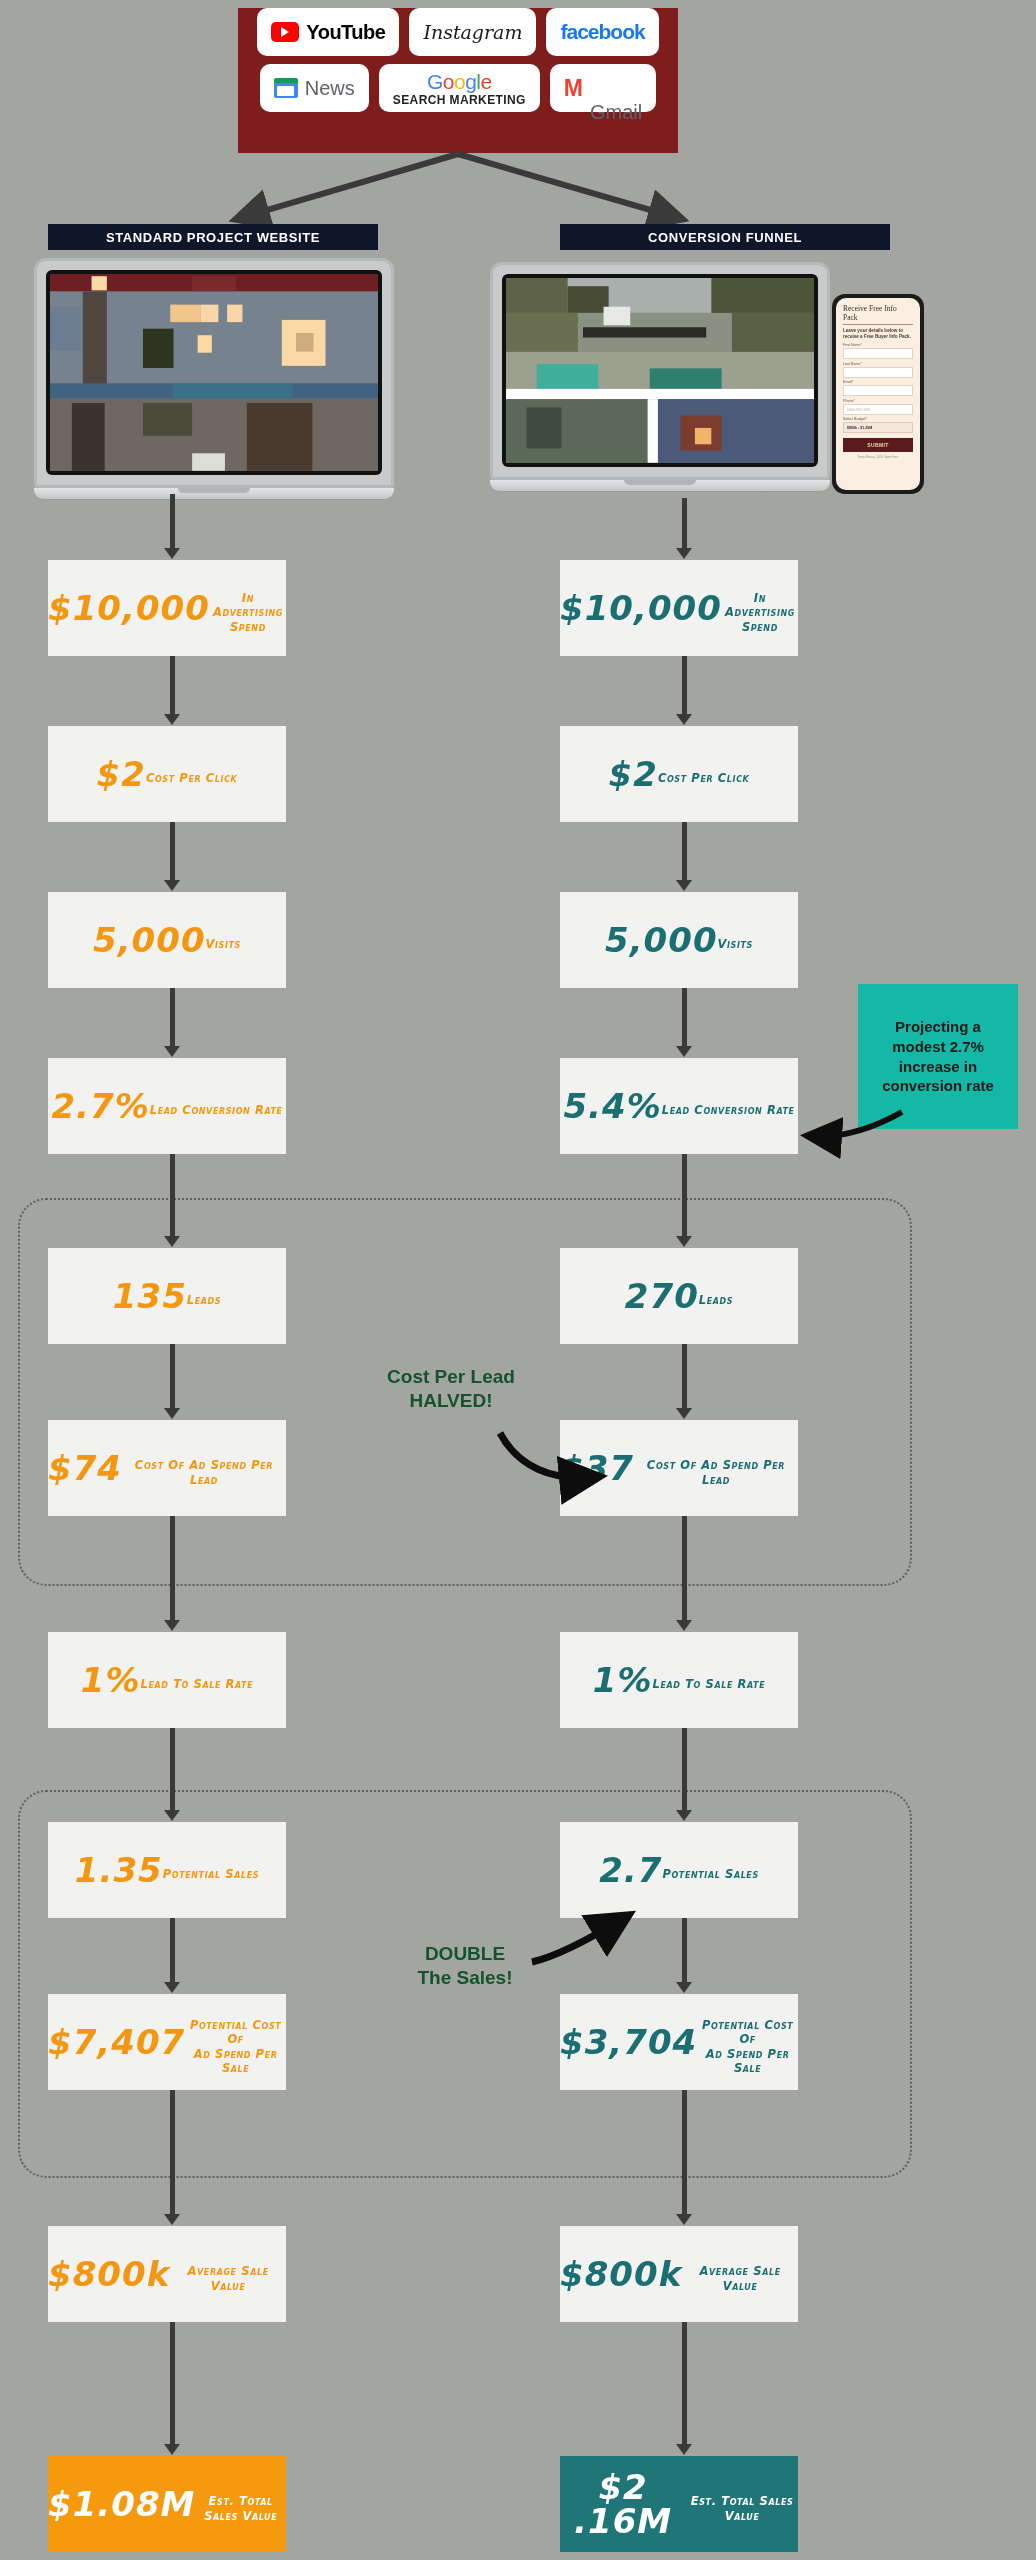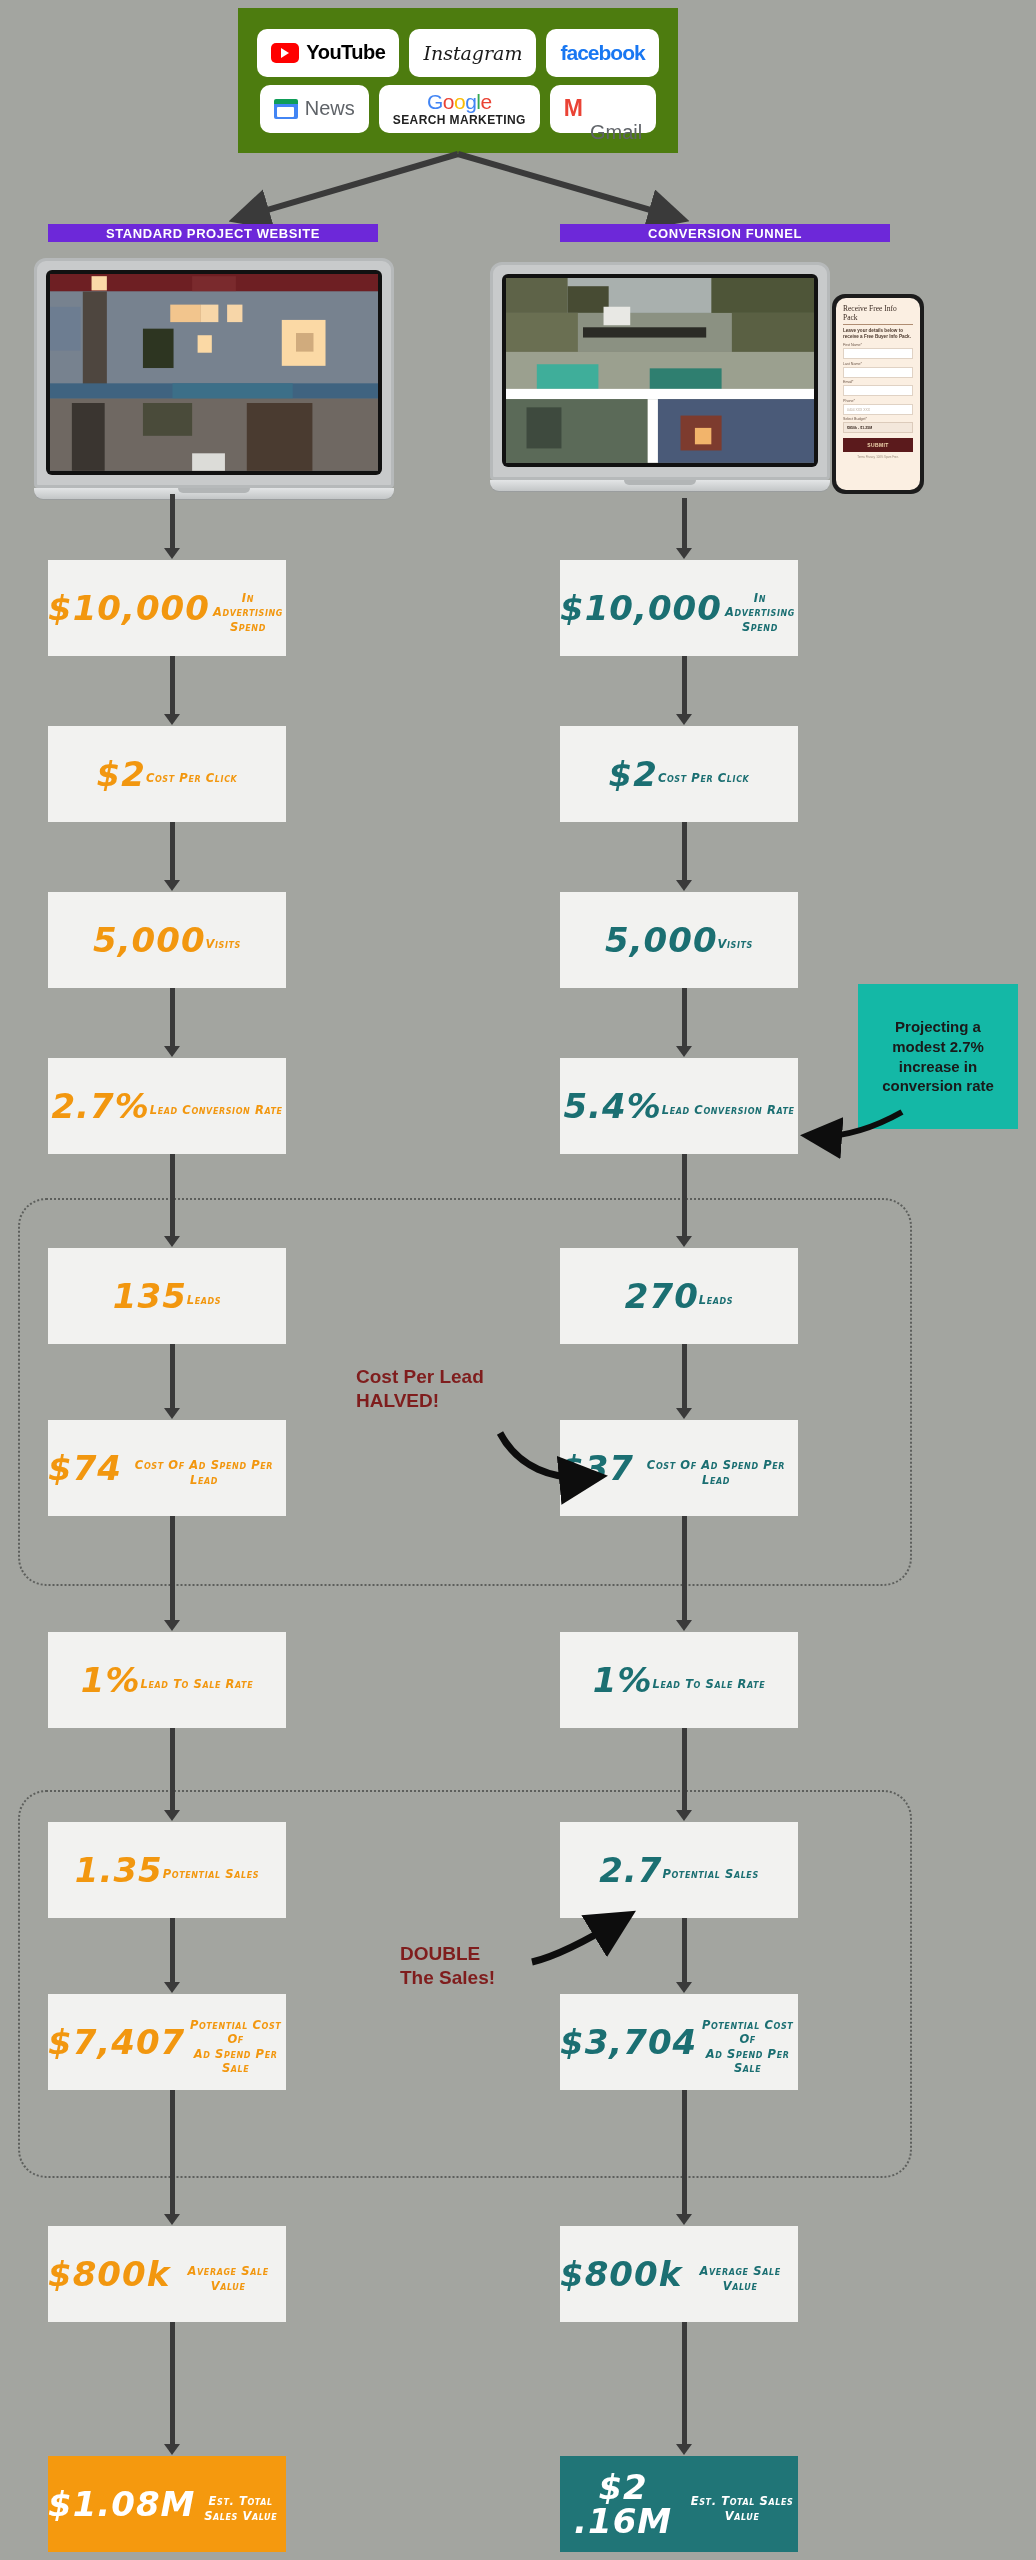--- a/index.html
+++ b/index.html
@@ -6,22 +6,22 @@
   html,body { background:#a3a5a0; }
   body {
     width:1036px; height:2560px; position:relative;
     font-family:"Liberation Sans", sans-serif;
     overflow:hidden;
   }
 
   
   .logo-panel{
     position:absolute; left:238px; top:8px; width:440px; height:145px;
-    background:#4d7c0f; display:flex; flex-direction:column;
-    align-items:center; justify-content:center; gap:8px;
+    background:#7f1d1d; display:flex; flex-direction:column;
+    align-items:center; gap:8px;
   }
   .logo-row{ display:flex; gap:10px; justify-content:center; }
   .logo-chip{
     background:#fff; border-radius:10px; height:48px;
     display:flex; align-items:center; justify-content:center;
     padding:0 14px; gap:7px;
   }
   .lg-txt{ font-weight:bold; font-size:20px; letter-spacing:-.5px; }
   .yt-play{ width:28px;height:20px;background:#ff0000;border-radius:5px;
     display:flex;align-items:center;justify-content:center;}
@@ -33,21 +33,21 @@
   .news-txt{font-size:20px;color:#5f6368;}
   .goo{display:flex;flex-direction:column;align-items:center;line-height:1;}
   .goo-w{font-size:21px;font-weight:500;letter-spacing:-.5px;}
   .goo-w i{font-style:normal;}
   .goo-sub{font-size:12px;font-weight:bold;letter-spacing:.4px;color:#222;margin-top:2px;}
   .gm-m{font-size:23px;font-weight:bold;color:#ea4335;line-height:1;}
   .gmail-txt{font-size:20px;color:#5f6368;margin-top:48px;}
 
   
   .col-head{
-    position:absolute; height:18px; background:#6d28d9; color:#fff;
+    position:absolute; height:26px; background:#0f172a; color:#fff;
     display:flex;align-items:center;justify-content:center;
     font-weight:bold; font-size:13px; letter-spacing:.6px;
   }
   #head-left { left:48px;  top:224px; width:330px; }
   #head-right{ left:560px; top:224px; width:330px; }
 
   
   .laptop{position:absolute;}
   .lid{background:#c8cacb;border:3px solid #b6b9ba;border-radius:12px 12px 4px 4px;padding:9px 9px 10px;}
   .lid-in{background:#111;border-radius:6px;padding:4px;}
@@ -112,22 +112,22 @@
   
   .note{
     position:absolute; left:858px; top:984px; width:160px; height:145px;
     background:#14b8a6; color:#1a1a1a; font-weight:bold; font-size:15px;
     line-height:1.32; text-align:center;
     display:flex;align-items:center;justify-content:center;padding:18px;
   }
 
   
   .anno{
-    position:absolute; font-weight:bold; font-size:19px; color:#7f1d1d;
-    text-align:left; line-height:1.25;
+    position:absolute; font-weight:bold; font-size:19px; color:#14532d;
+    text-align:center; line-height:1.25;
   }
   #anno-cpl{ left:356px; top:1365px; width:190px; }
   #anno-dbl{ left:400px; top:1942px; width:130px; }
 
   svg.curve{ position:absolute; overflow:visible; }
 </style>
 </head>
 <body>
 
 <div class="logo-panel">

